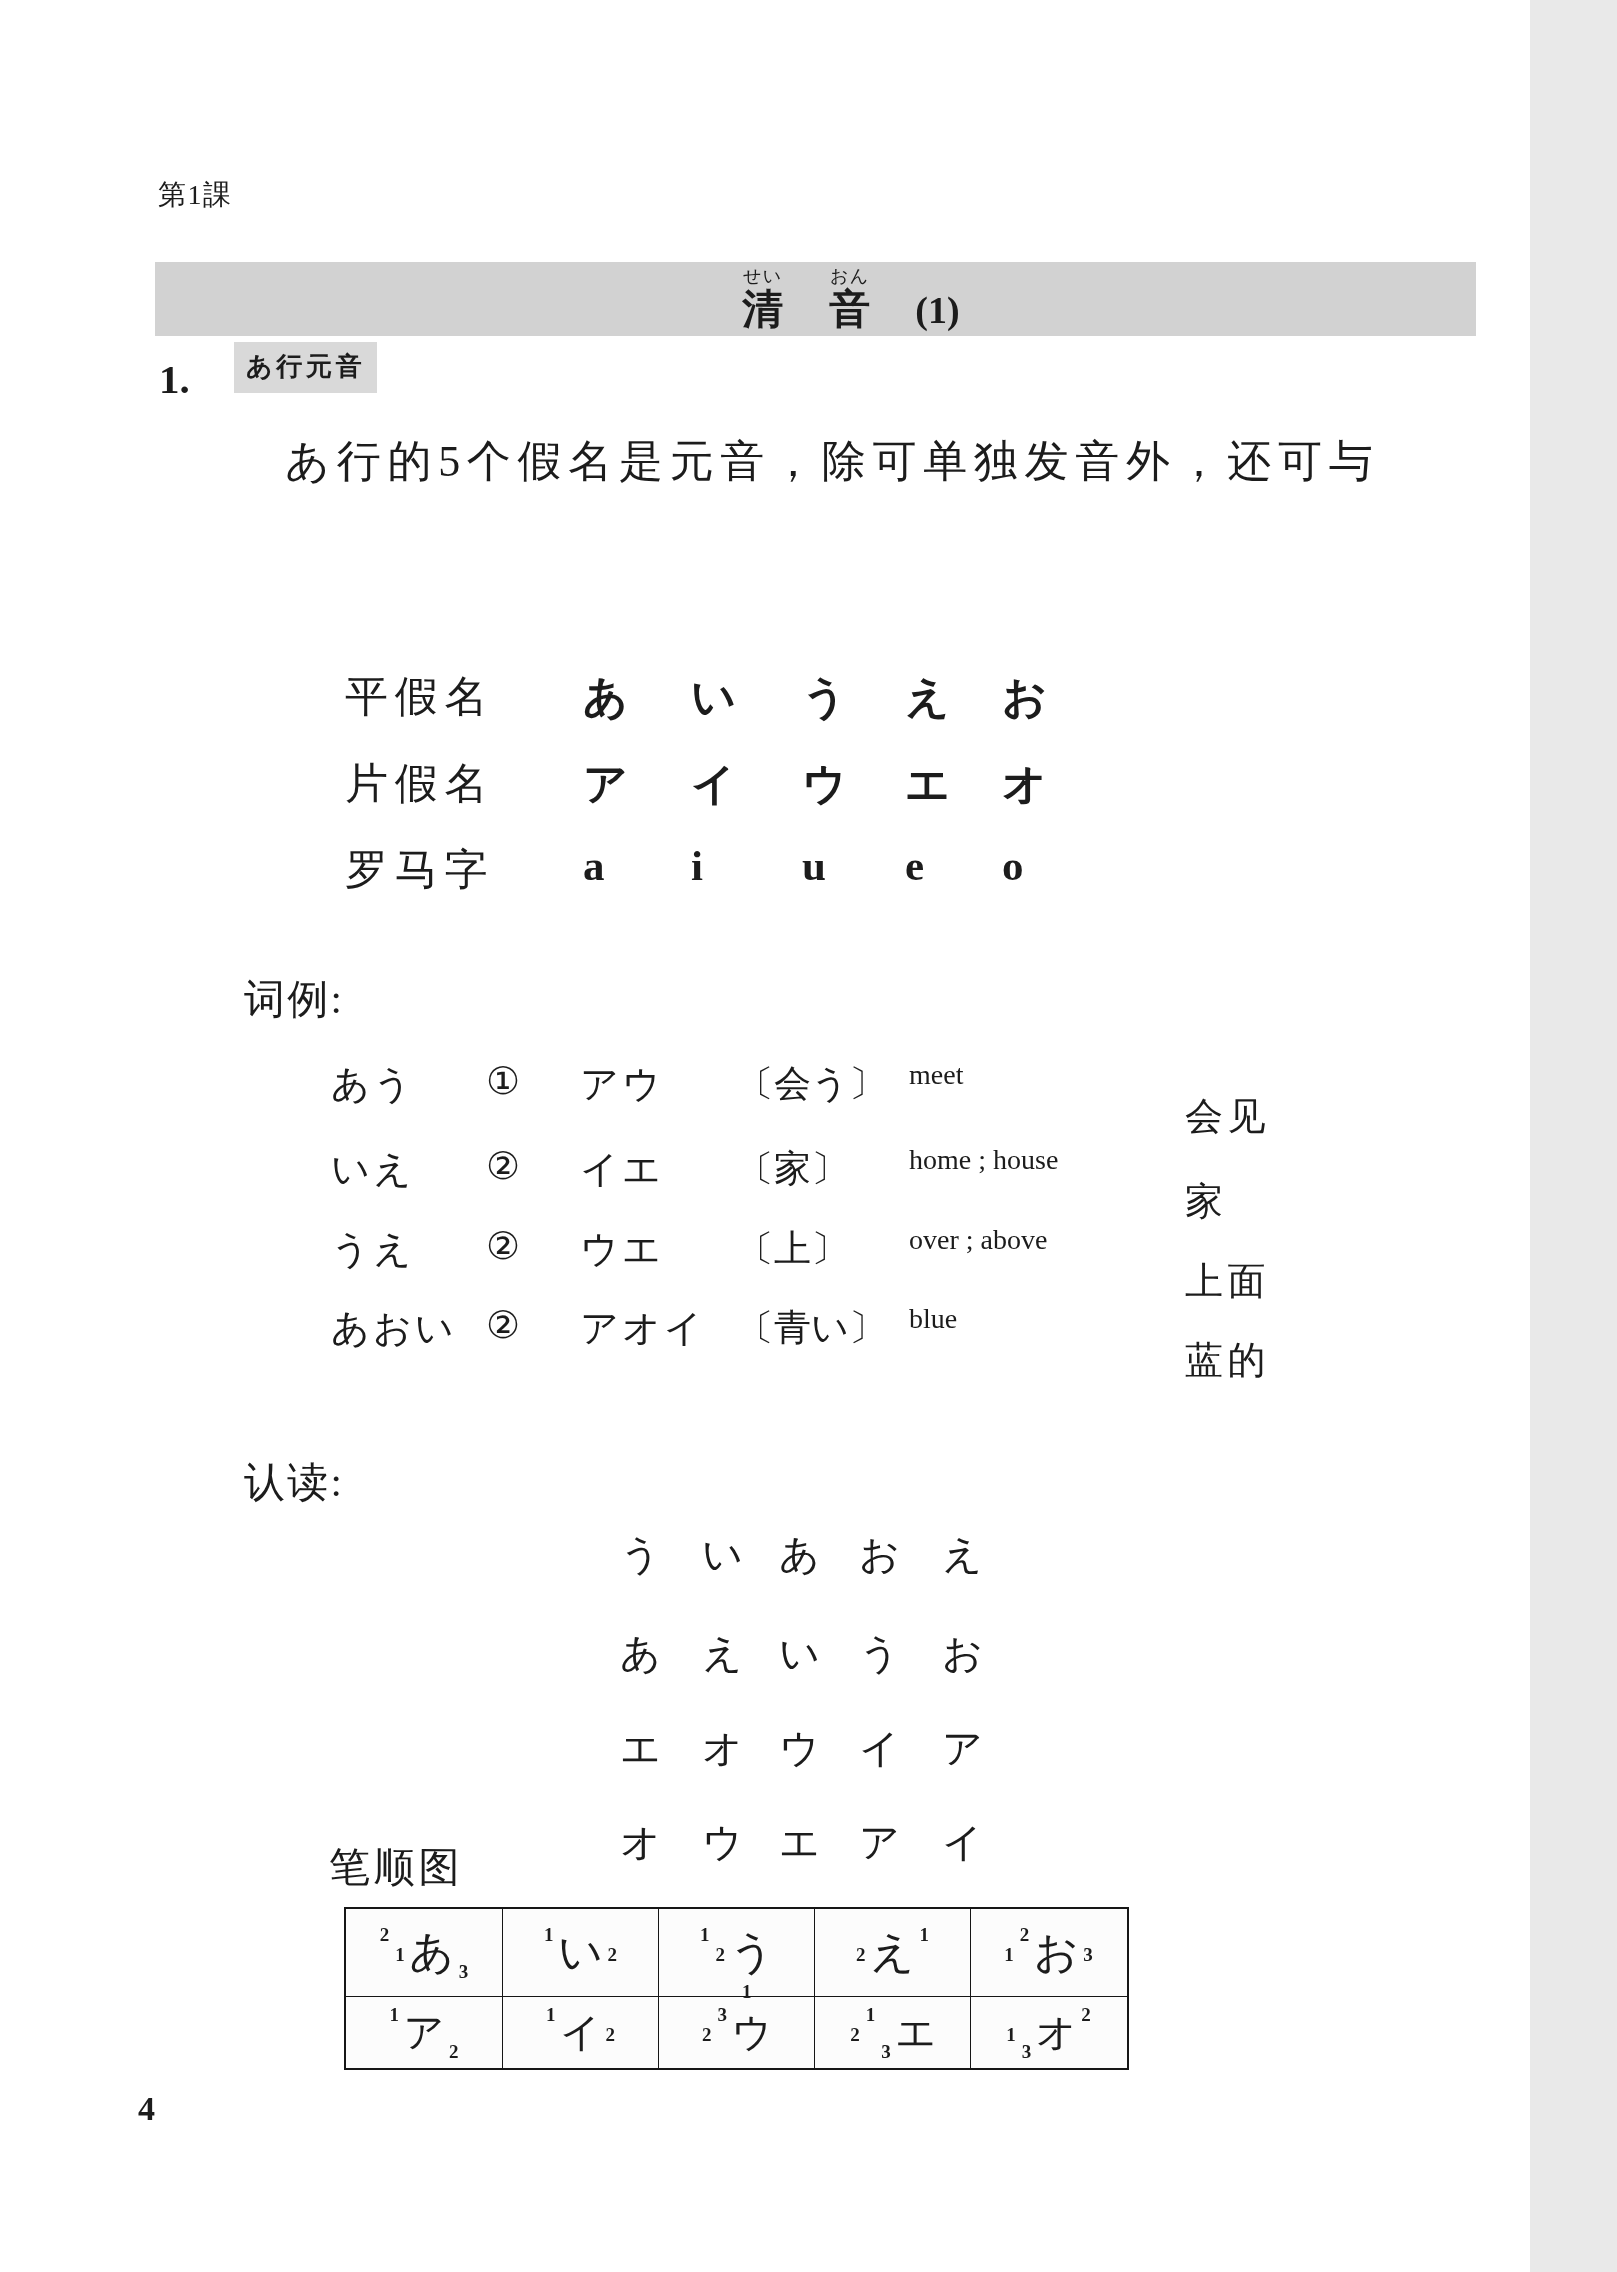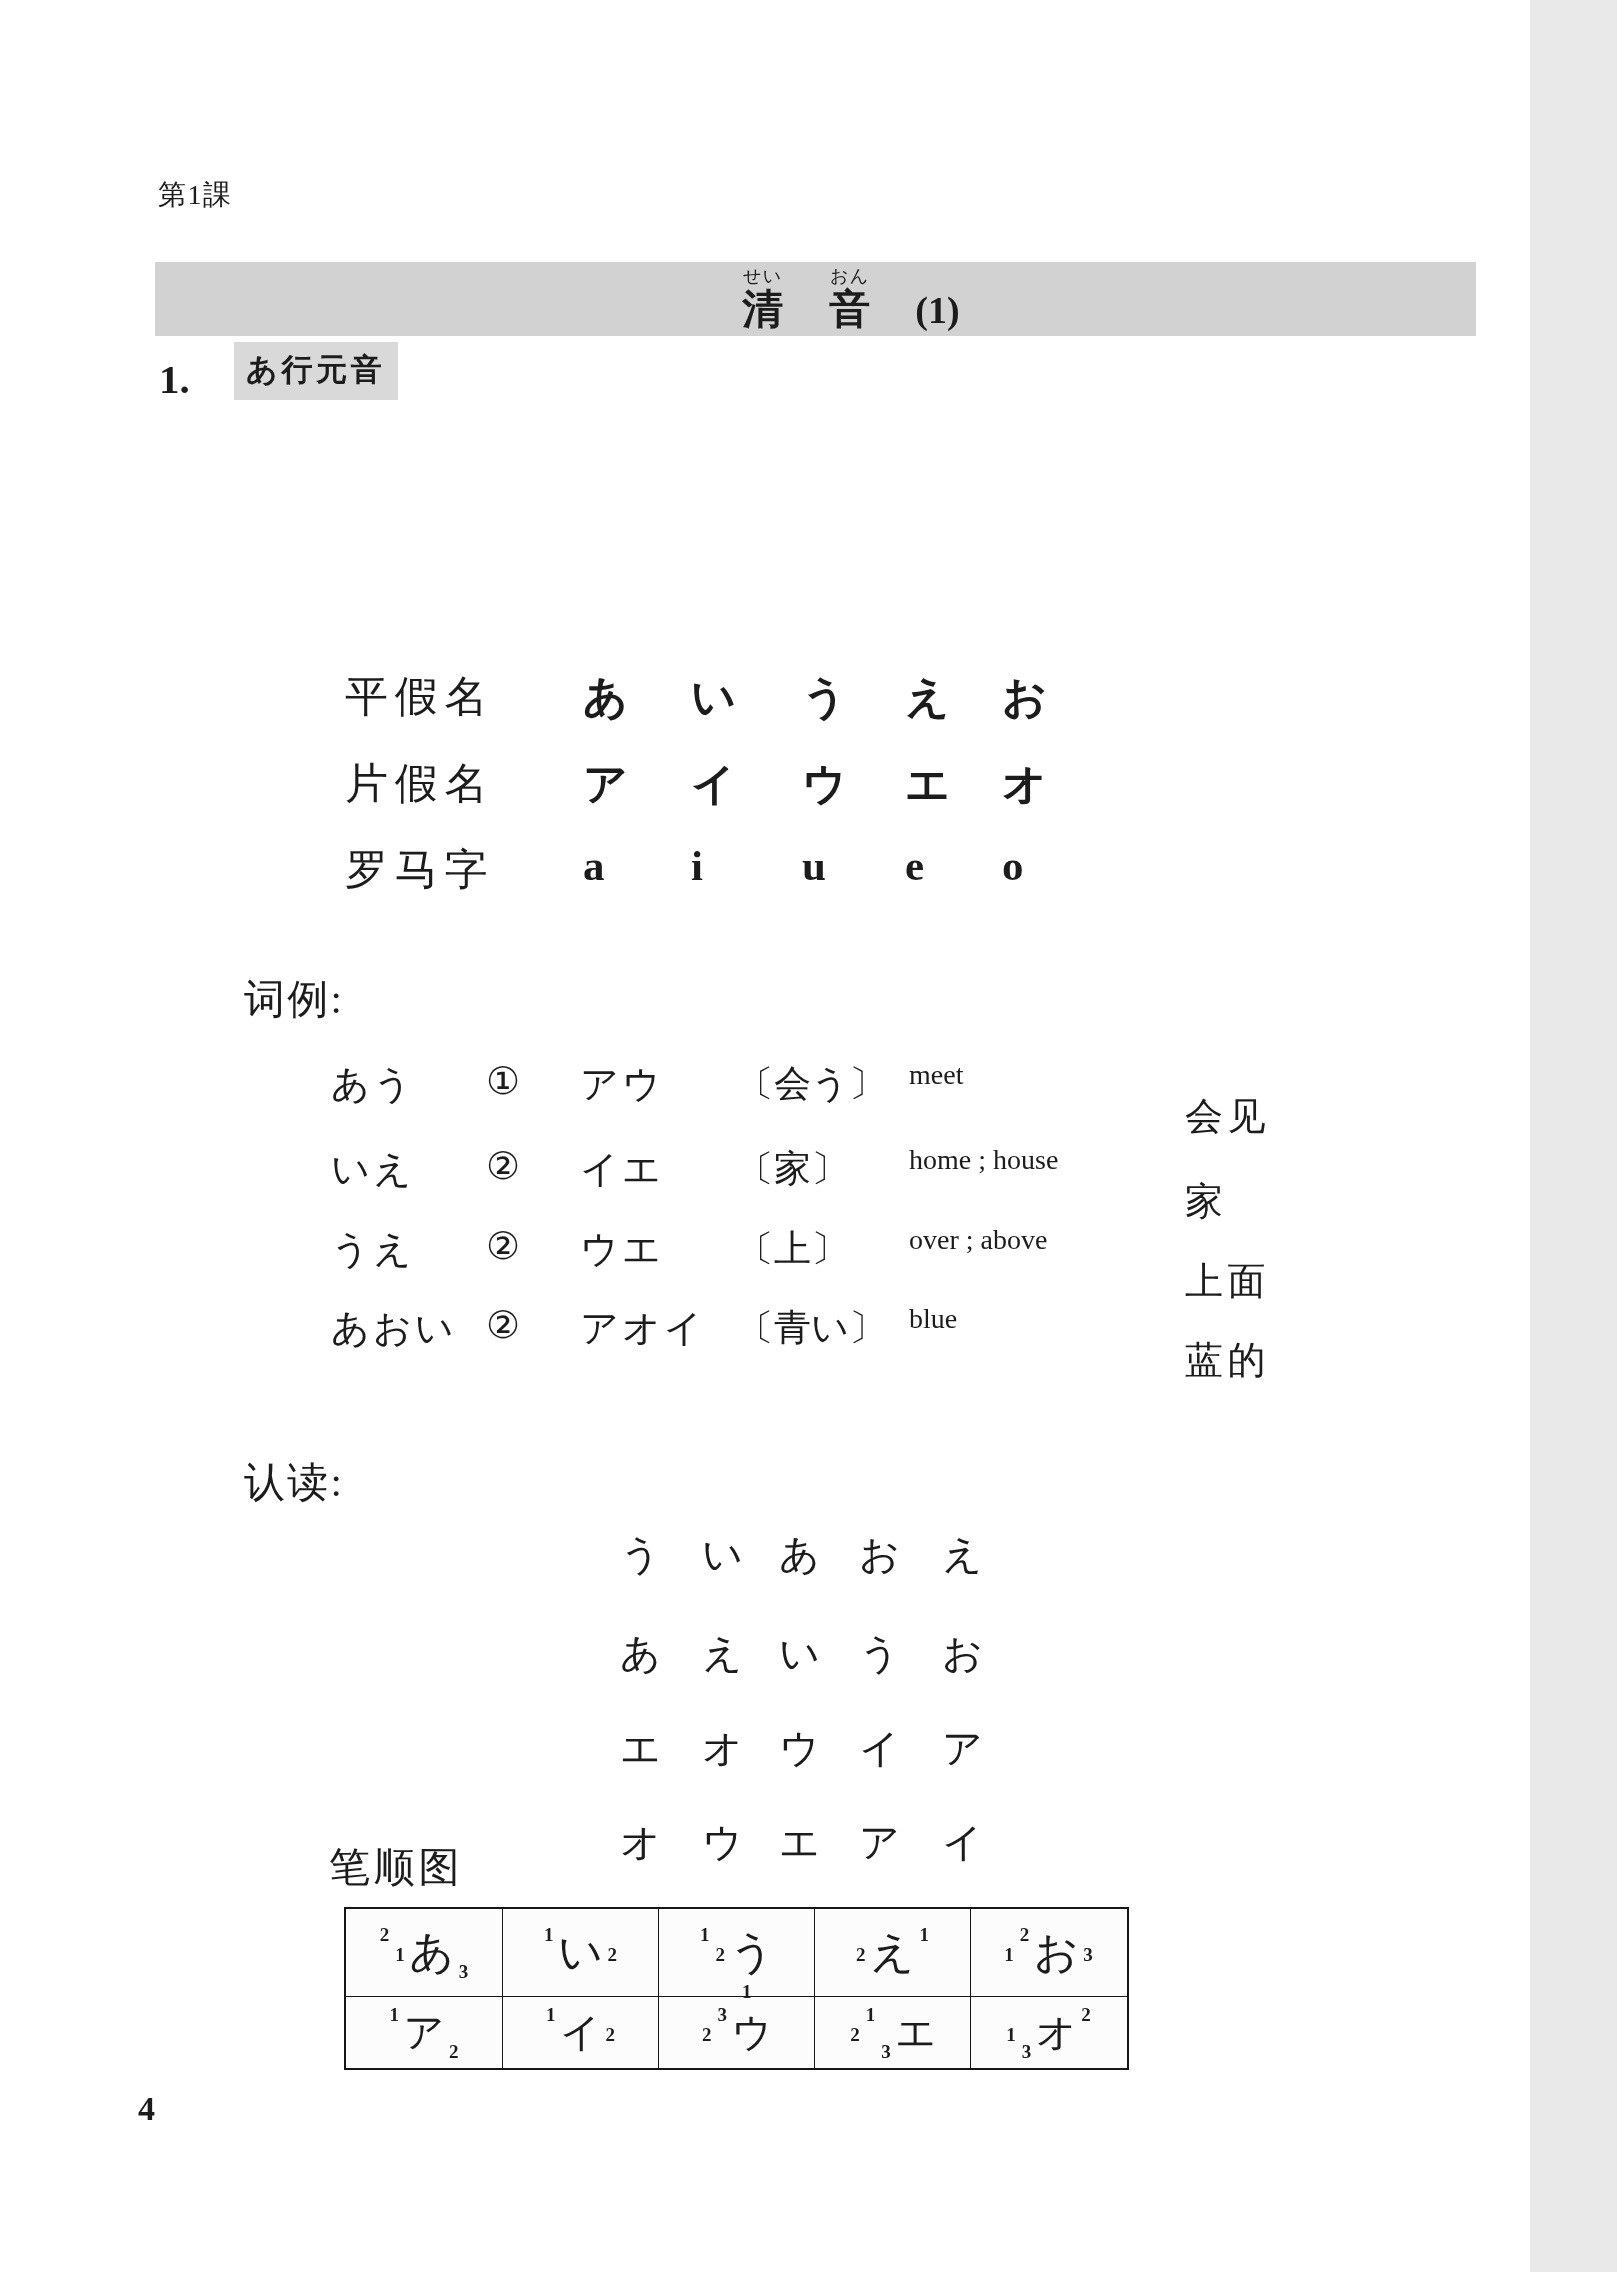--- a/index.html
+++ b/index.html
@@ -12,21 +12,21 @@
   .lesson{left:158px;top:176px;font-size:28px;letter-spacing:1.5px;}
   
   .tbar{left:155px;top:262px;width:1273px;height:74px;background:#d2d2d2;padding-left:48px;}
   .tbar-inner{display:flex;justify-content:center;align-items:flex-start;padding-top:3.7px;}
   .ruby{display:flex;flex-direction:column;align-items:center;margin:0 23px;}
   .furi{font-size:18px;line-height:20px;letter-spacing:1.5px;}
   .tchar{font-size:41px;line-height:46px;font-weight:700;}
   .tsuffix{font-size:38px;line-height:44px;font-weight:600;margin-left:22px;align-self:flex-end;}
   
   .sec-num{left:159px;top:355px;font-size:41px;font-weight:600;}
-  .sec-title{left:234px;top:342px;background:#d9d9d9;padding:7.4px 12px 9px 12px;font-size:31px;font-weight:700;letter-spacing:3.7px;}
+  .sec-title{left:234px;top:342px;background:#d9d9d9;padding:7.4px 12px 9px 12px;font-size:26px;font-weight:700;letter-spacing:3.7px;}
   
   .pl1{left:285px;top:432px;font-size:44px;letter-spacing:6.7px;white-space:nowrap;}
   .pl2{left:296px;top:543px;font-size:44px;letter-spacing:1.5px;white-space:nowrap;}
   
   .krow{left:0;top:0;width:1617px;height:62px;}
   .krow-1{top:668px;}
   .krow-2{top:755px;}
   .krow-3{top:841px;text-align:right;}
   .klabel{position:absolute;left:345px;font-size:43px;letter-spacing:6.7px;}
   .kc{position:absolute;font-size:44px;font-weight:700;}
@@ -84,20 +84,21 @@
         <span class="furi">おん</span>
         <span class="tchar">音</span>
       </span>
       <span class="tsuffix">(1)</span>
     </div>
   </div>
 
   <div class="abs sec-num">1.</div>
   <div class="abs sec-title">あ行元音</div>
 
+  <div class="abs pl1">あ行的5个假名是元音，除可单独发音外，还可与</div>
 
   <div class="abs krow krow-1">
     <span class="klabel">平假名</span>
     <span class="kc kc1">あ</span>
     <span class="kc kc2">い</span>
     <span class="kc kc3">う</span>
     <span class="kc kc4">え</span>
     <span class="kc kc5">お</span>
   </div>
   <div class="abs krow krow-2">

